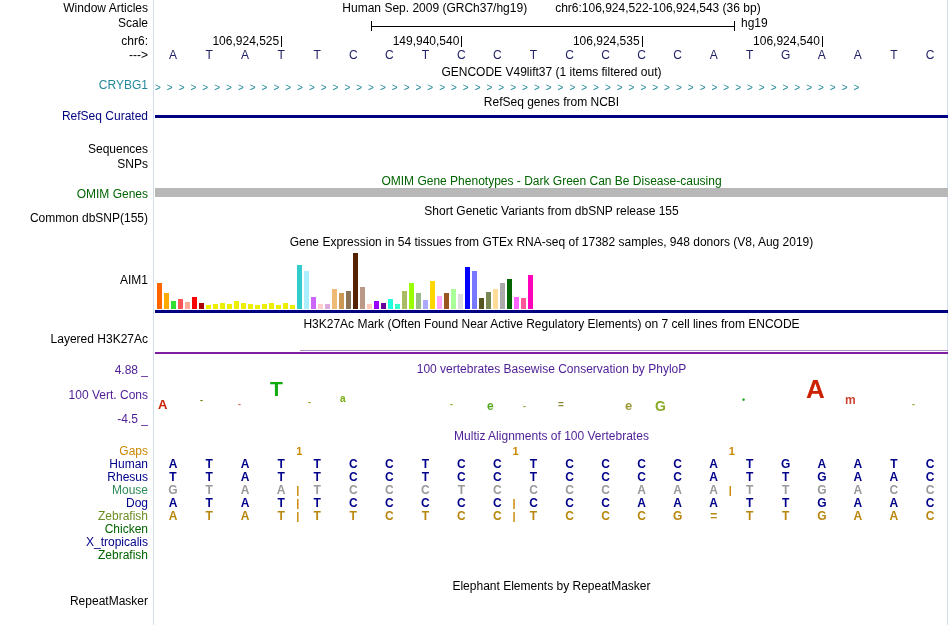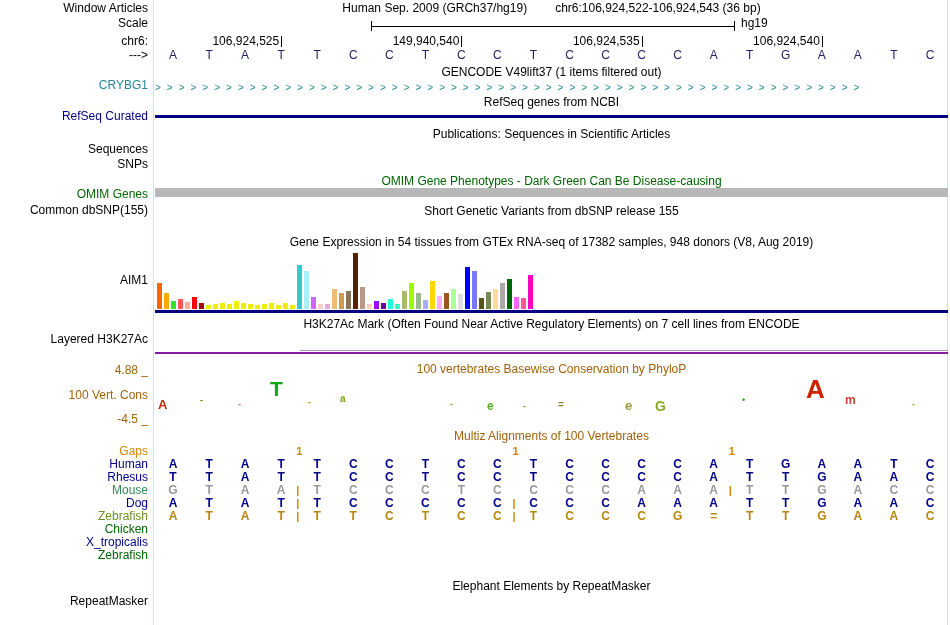--- a/index.html
+++ b/index.html
@@ -9,21 +9,21 @@
   .content{position:absolute;left:155px;width:793px;}
   .cell{position:absolute;top:0;text-align:center;font-size:12px;line-height:13px;color:#222266;}
   .mzcell{font-weight:bold;}
   .coord{position:absolute;top:0;width:95px;text-align:right;font-size:12px;line-height:13px;}
   .tickv{position:absolute;top:1px;width:1px;height:11px;background:#000;}
   .gbar{position:absolute;bottom:0;width:5px;}
   .citem{position:absolute;font-weight:bold;line-height:1;}
   .bmark{position:absolute;top:0;color:#cc8800;font-size:11px;line-height:13px;font-weight:bold;}
   .mzrow{position:absolute;left:155px;width:793px;height:13px;}
   .guide{position:absolute;top:0;width:1px;height:625px;background:#cfe0f0;}
-  .navy{color:#000080;} .teal{color:#22889a;} .dkgreen{color:#006400;} .blue{color:#a16207;}
+  .navy{color:#000080;} .teal{color:#22889a;} .dkgreen{color:#006400;} .blue{color:#4c1d95;}
   .hline{position:absolute;left:155px;width:793px;}
 </style>
 </head>
 <body>
 
 <div id="app">
 
   <div class="guide" style="left:153px"></div>
   <div class="guide" style="left:947px"></div>
 
@@ -77,30 +77,29 @@
     </div>
 
   <div class="hdr" style="top:66px">GENCODE V49lift37 (1 items filtered out)</div>
   <div class="llabel teal" style="top:79px">CRYBG1</div>
   <div class="content teal" style="top:81px;height:13px;overflow:hidden;font-size:10px;line-height:13px;letter-spacing:6px;white-space:nowrap" id="gene-arrows">&gt;&gt;&gt;&gt;&gt;&gt;&gt;&gt;&gt;&gt;&gt;&gt;&gt;&gt;&gt;&gt;&gt;&gt;&gt;&gt;&gt;&gt;&gt;&gt;&gt;&gt;&gt;&gt;&gt;&gt;&gt;&gt;&gt;&gt;&gt;&gt;&gt;&gt;&gt;&gt;&gt;&gt;&gt;&gt;&gt;&gt;&gt;&gt;&gt;&gt;&gt;&gt;&gt;&gt;&gt;&gt;&gt;&gt;&gt;&gt;</div>
 
   <div class="hdr" style="top:96px">RefSeq genes from NCBI</div>
   <div class="llabel navy" style="top:110px">RefSeq Curated</div>
   <div class="hline" style="top:115px;height:3px;background:#000080"></div>
 
-  <div class="hdr" style="top:128px">Publications: Sequences in Scientific Articles</div>
   <div class="llabel" style="top:143px">Sequences</div>
   <div class="llabel" style="top:158px">SNPs</div>
 
   <div class="hdr dkgreen" style="top:175px">OMIM Gene Phenotypes - Dark Green Can Be Disease-causing</div>
   <div class="llabel dkgreen" style="top:188px">OMIM Genes</div>
   <div class="hline" style="top:188px;height:9px;background:#b8b8b8"></div>
 
   <div class="hdr" style="top:205px">Short Genetic Variants from dbSNP release 155</div>
-  <div class="llabel" style="top:204px">Common dbSNP(155)</div>
+  <div class="llabel" style="top:212px">Common dbSNP(155)</div>
 
   <div class="hdr" style="top:236px">Gene Expression in 54 tissues from GTEx RNA-seq of 17382 samples, 948 donors (V8, Aug 2019)</div>
   <div class="llabel" style="top:274px">AIM1</div>
   <div class="content" style="top:250px;height:59px" id="gtex-bars">
       <span class="gbar" style="left: 2px; height: 26px; background: rgb(255, 102, 0);"></span>
       <span class="gbar" style="left: 9px; height: 16px; background: rgb(255, 170, 0);"></span>
       <span class="gbar" style="left: 16px; height: 8px; background: rgb(51, 221, 51);"></span>
       <span class="gbar" style="left: 23px; height: 10px; background: rgb(255, 85, 85);"></span>
       <span class="gbar" style="left: 30px; height: 7px; background: rgb(255, 170, 153);"></span>
       <span class="gbar" style="left: 37px; height: 12px; background: rgb(255, 0, 0);"></span>

